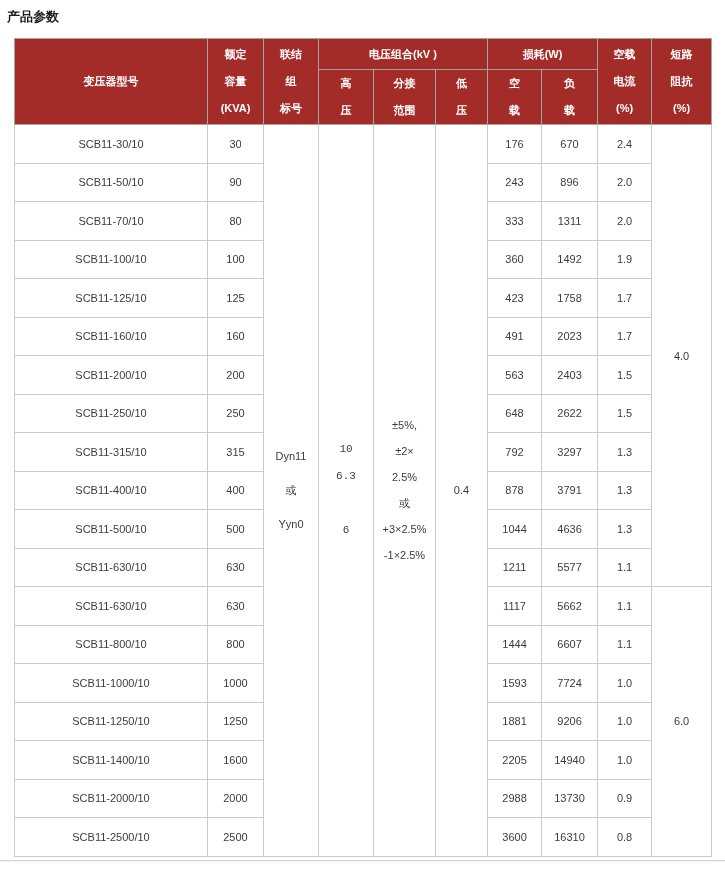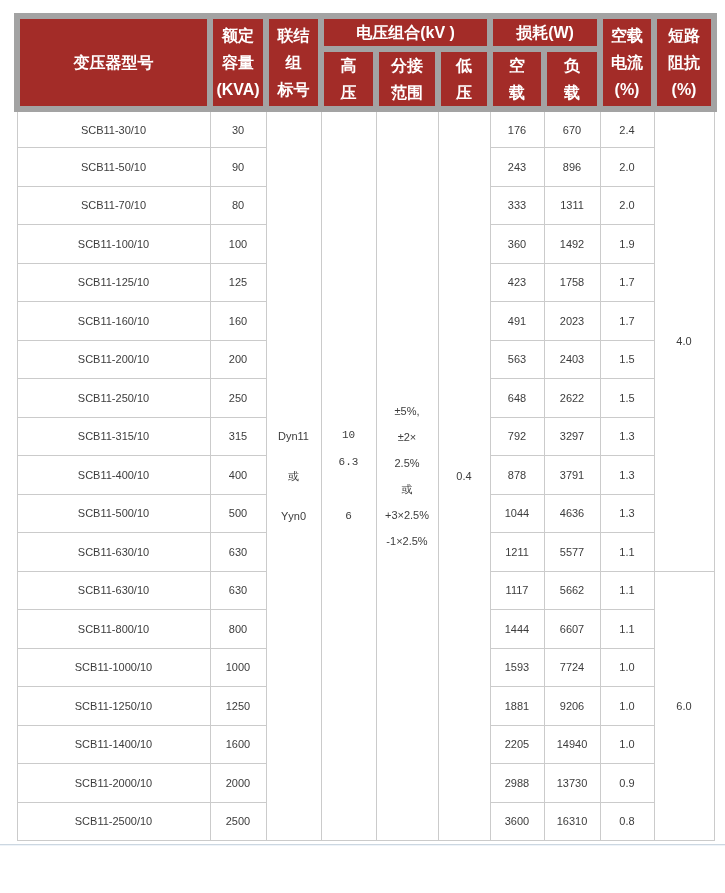--- a/index.html
+++ b/index.html
@@ -20,62 +20,63 @@
   }
   table.spec {
     border-collapse: collapse;
     table-layout: fixed;
     width: 697px;
     margin: 13px 0 0 14px;
   }
   table.spec th {
     background: #a32c28;
     color: #ffffff;
-    border: 6px solid #a3a3a3;
-    font-size: 16px;
+    border: 1px solid #a3a3a3;
+    font-size: 11px;
     font-weight: bold;
     text-align: center;
     vertical-align: middle;
     white-space: pre-line;
     line-height: 27px;
     padding: 0;
   }
   th.group-th { height: 31px; }
   th.tall-th  { line-height: 30px; }
   table.spec td {
     border: 1px solid #cbcbcb;
     font-size: 11px;
     color: #3c3c3c;
     text-align: center;
     vertical-align: middle;
     height: 38.5px;
     padding: 0;
     white-space: pre-line;
     background: #ffffff;
   }
-  td.cell-conn { line-height: 40px; margin-top: 8px; }
+  td.cell-conn { line-height: 34px; margin-top: 8px; }
   td.cell-hv   { line-height: 27px; font-family: Liberation Mono, monospace; }
   td.cell-tap  { line-height: 26px; }
   td.hl {
     background: #a32c28;
     color: #ffffff;
     border-color: #ffffff;
   }
   .bottom-rule {
     width: 725px;
     height: 2px;
     margin-top: 3px;
     border-top: 1px solid #ccd7e1;
     background: #eef3f8;
   }
 </style>
 </head>
 <body>
 
 <div class="page">
+  <div class="page-title">产品参数</div>
 
   <table class="spec">
     <colgroup>
       <col style="width:193px">
         <col style="width:56px">
         <col style="width:55px">
       <col style="width:55px">
         <col style="width:62px">
         <col style="width:52px">
       <col style="width:54px">

